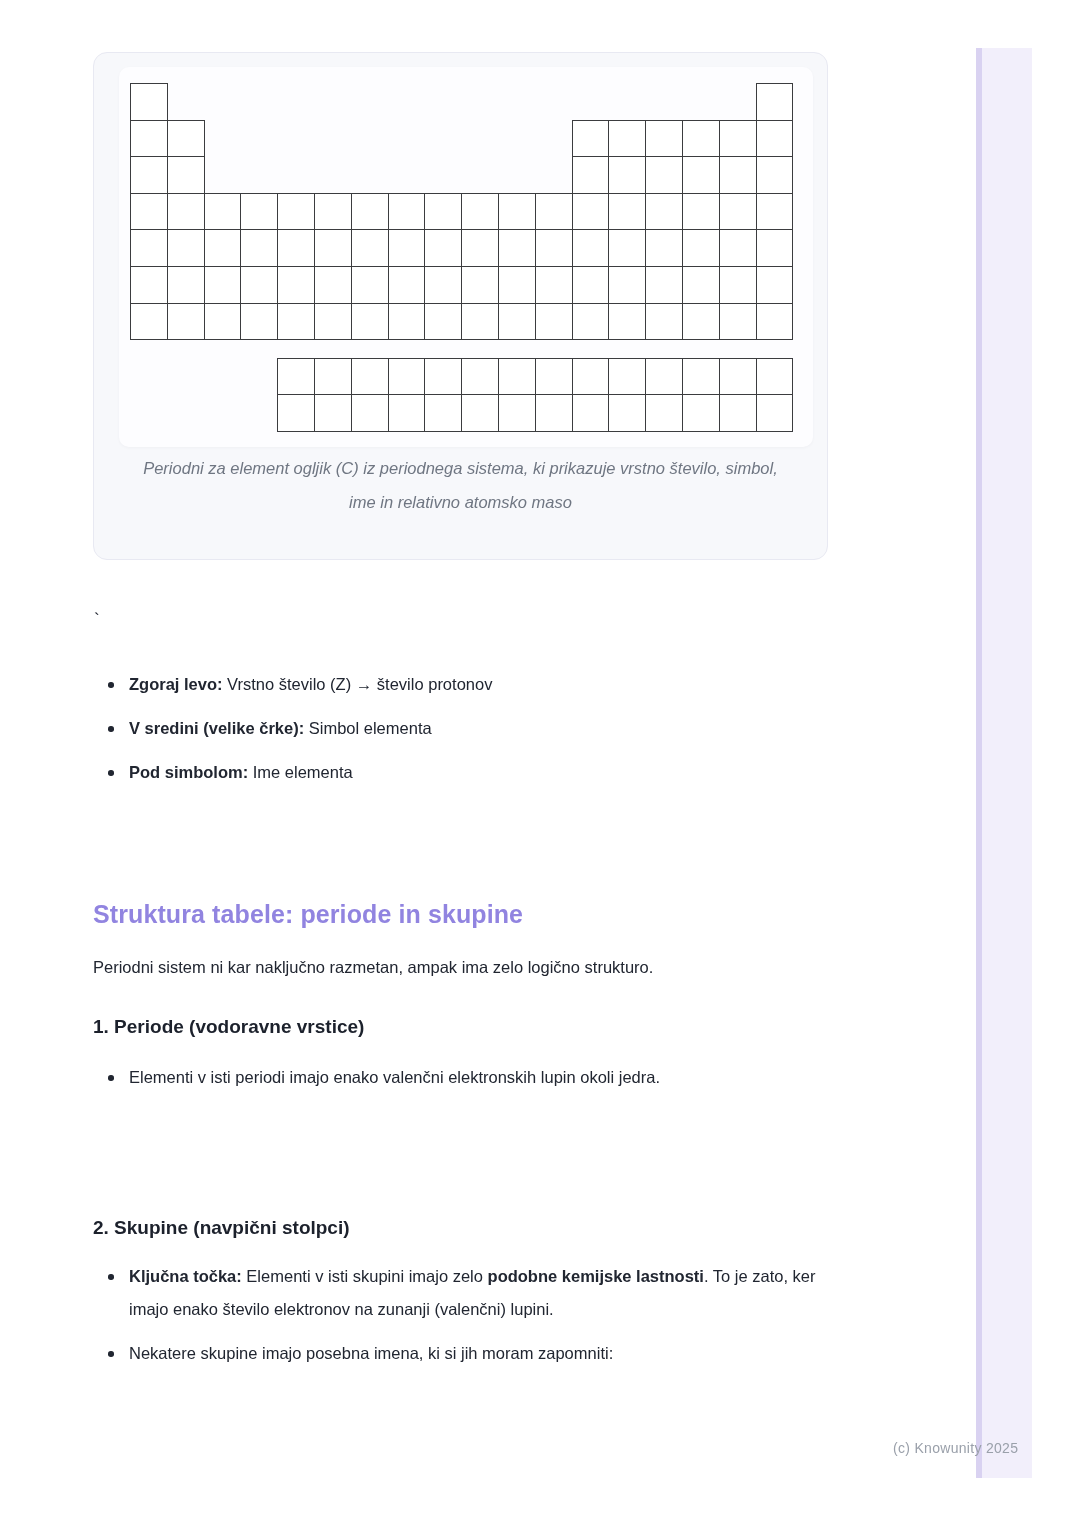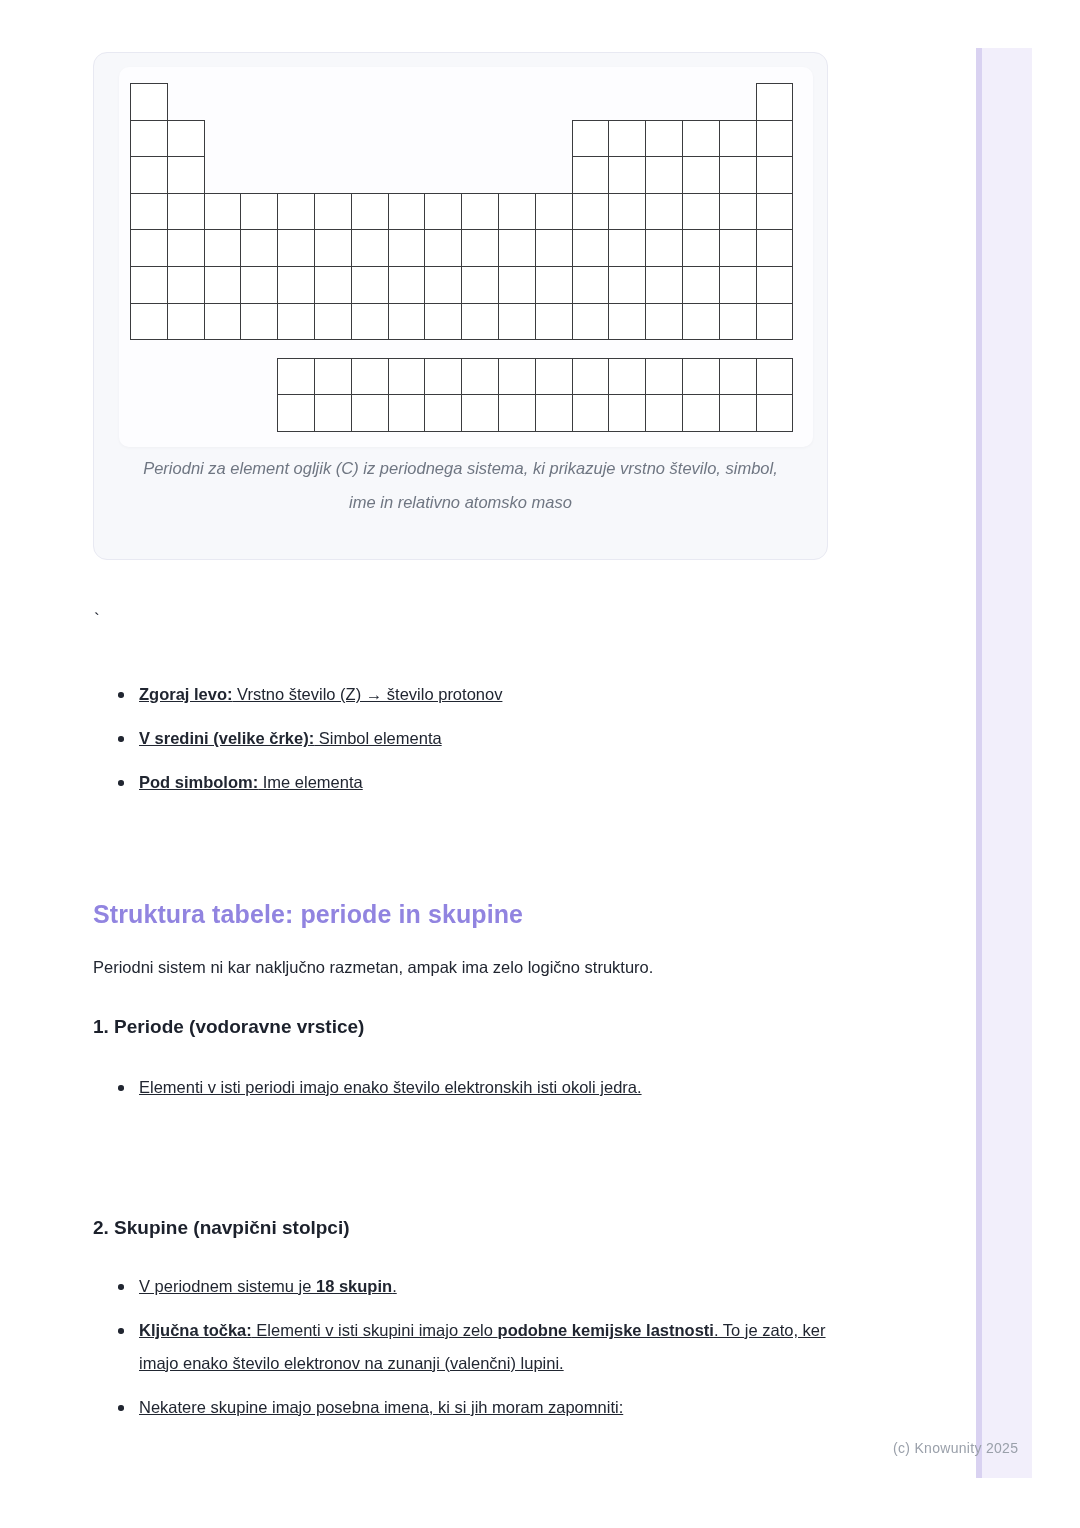--- a/index.html
+++ b/index.html
@@ -32,21 +32,21 @@
   .pt-cell{box-sizing:border-box;height:100%;flex:none;border-right:1px solid #3b3c3f;}
   .pt-cell:last-child{border-right:none;flex:1 1 auto;}
   .figure-caption{
     position:absolute;left:0;top:398px;width:100%;box-sizing:border-box;
     padding:0 36px;text-align:center;
     font-style:italic;color:#6f7682;font-size:16.5px;line-height:34px;
   }
   
   .content{position:absolute;left:93px;top:0;width:724px;}
   .backtick{position:absolute;left:1px;top:603px;font-size:17px;color:#212631;}
-  .blist{list-style:none;margin:12px;padding:0 0 0 34px;position:absolute;width:724px;box-sizing:border-box;text-decoration:underline;}
+  .blist{list-style:none;margin:2px;padding:0 0 0 34px;position:absolute;width:724px;box-sizing:border-box;}
   .blist li{position:relative;margin-bottom:11px;}
   .blist li::before{
     content:"";position:absolute;left:-21px;top:14px;width:5.5px;height:5.5px;
     border-radius:50%;background:#212631;
   }
   .list-anatomy{top:666px;}
   .list-periods{top:1059px;}
   .list-groups{top:1258px;}
   .section-heading{
     position:absolute;top:897px;margin:0;font-size:25px;line-height:34px;
@@ -224,24 +224,23 @@
     <li><span class="bold">V sredini (velike črke):</span><span> Simbol elementa</span></li>
     <li><span class="bold">Pod simbolom:</span><span> Ime elementa</span></li>
   </ul>
 
   <h2 class="section-heading" style="color: rgb(145, 132, 224);">Struktura tabele: periode in skupine</h2>
 
   <p class="intro">Periodni sistem ni kar naključno razmetan, ampak ima zelo logično strukturo.</p>
 
   <h3 class="subheading sub-periods">1. Periode (vodoravne vrstice)</h3>
   <ul class="blist list-periods">
-    <li><span>Elementi v isti periodi imajo enako število elektronskih isti okoli jedra.</span></li>
+    <li><span>Elementi v isti periodi imajo enako valenčni elektronskih lupin okoli jedra.</span></li>
   </ul>
 
   <h3 class="subheading sub-groups">2. Skupine (navpični stolpci)</h3>
   <ul class="blist list-groups">
-    <li><span>V periodnem sistemu je </span><span class="bold">18 skupin</span><span>.</span></li>
     <li><span class="bold">Ključna točka:</span><span> Elementi v isti skupini imajo zelo </span><span class="bold">podobne kemijske lastnosti</span><span>. To je zato, ker imajo enako število elektronov na zunanji (valenčni) lupini.</span></li>
     <li><span>Nekatere skupine imajo posebna imena, ki si jih moram zapomniti:</span></li>
   </ul>
 </div>
 
 <div class="copyright">(c) Knowunity 2025</div>
 
 </body></html>

